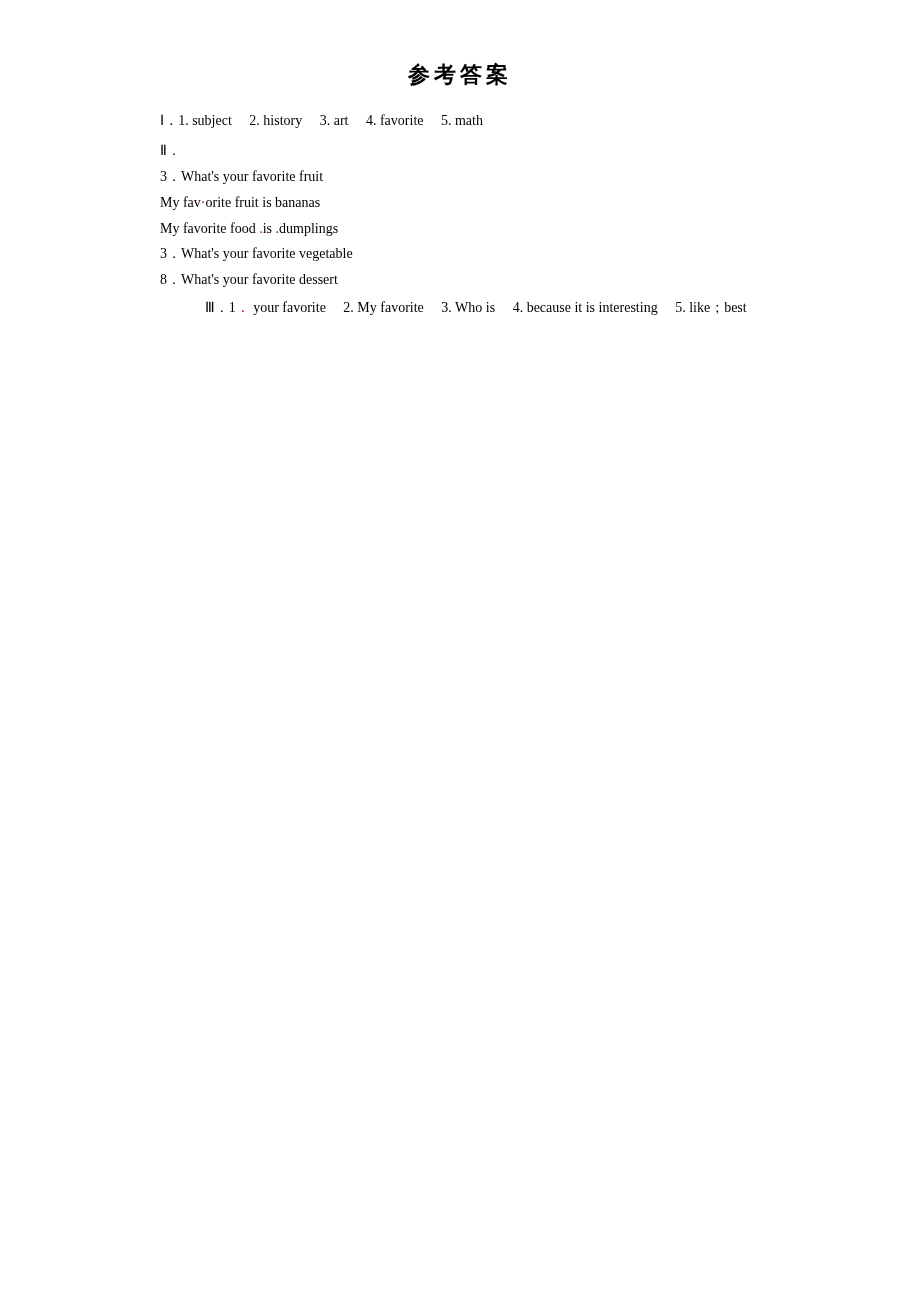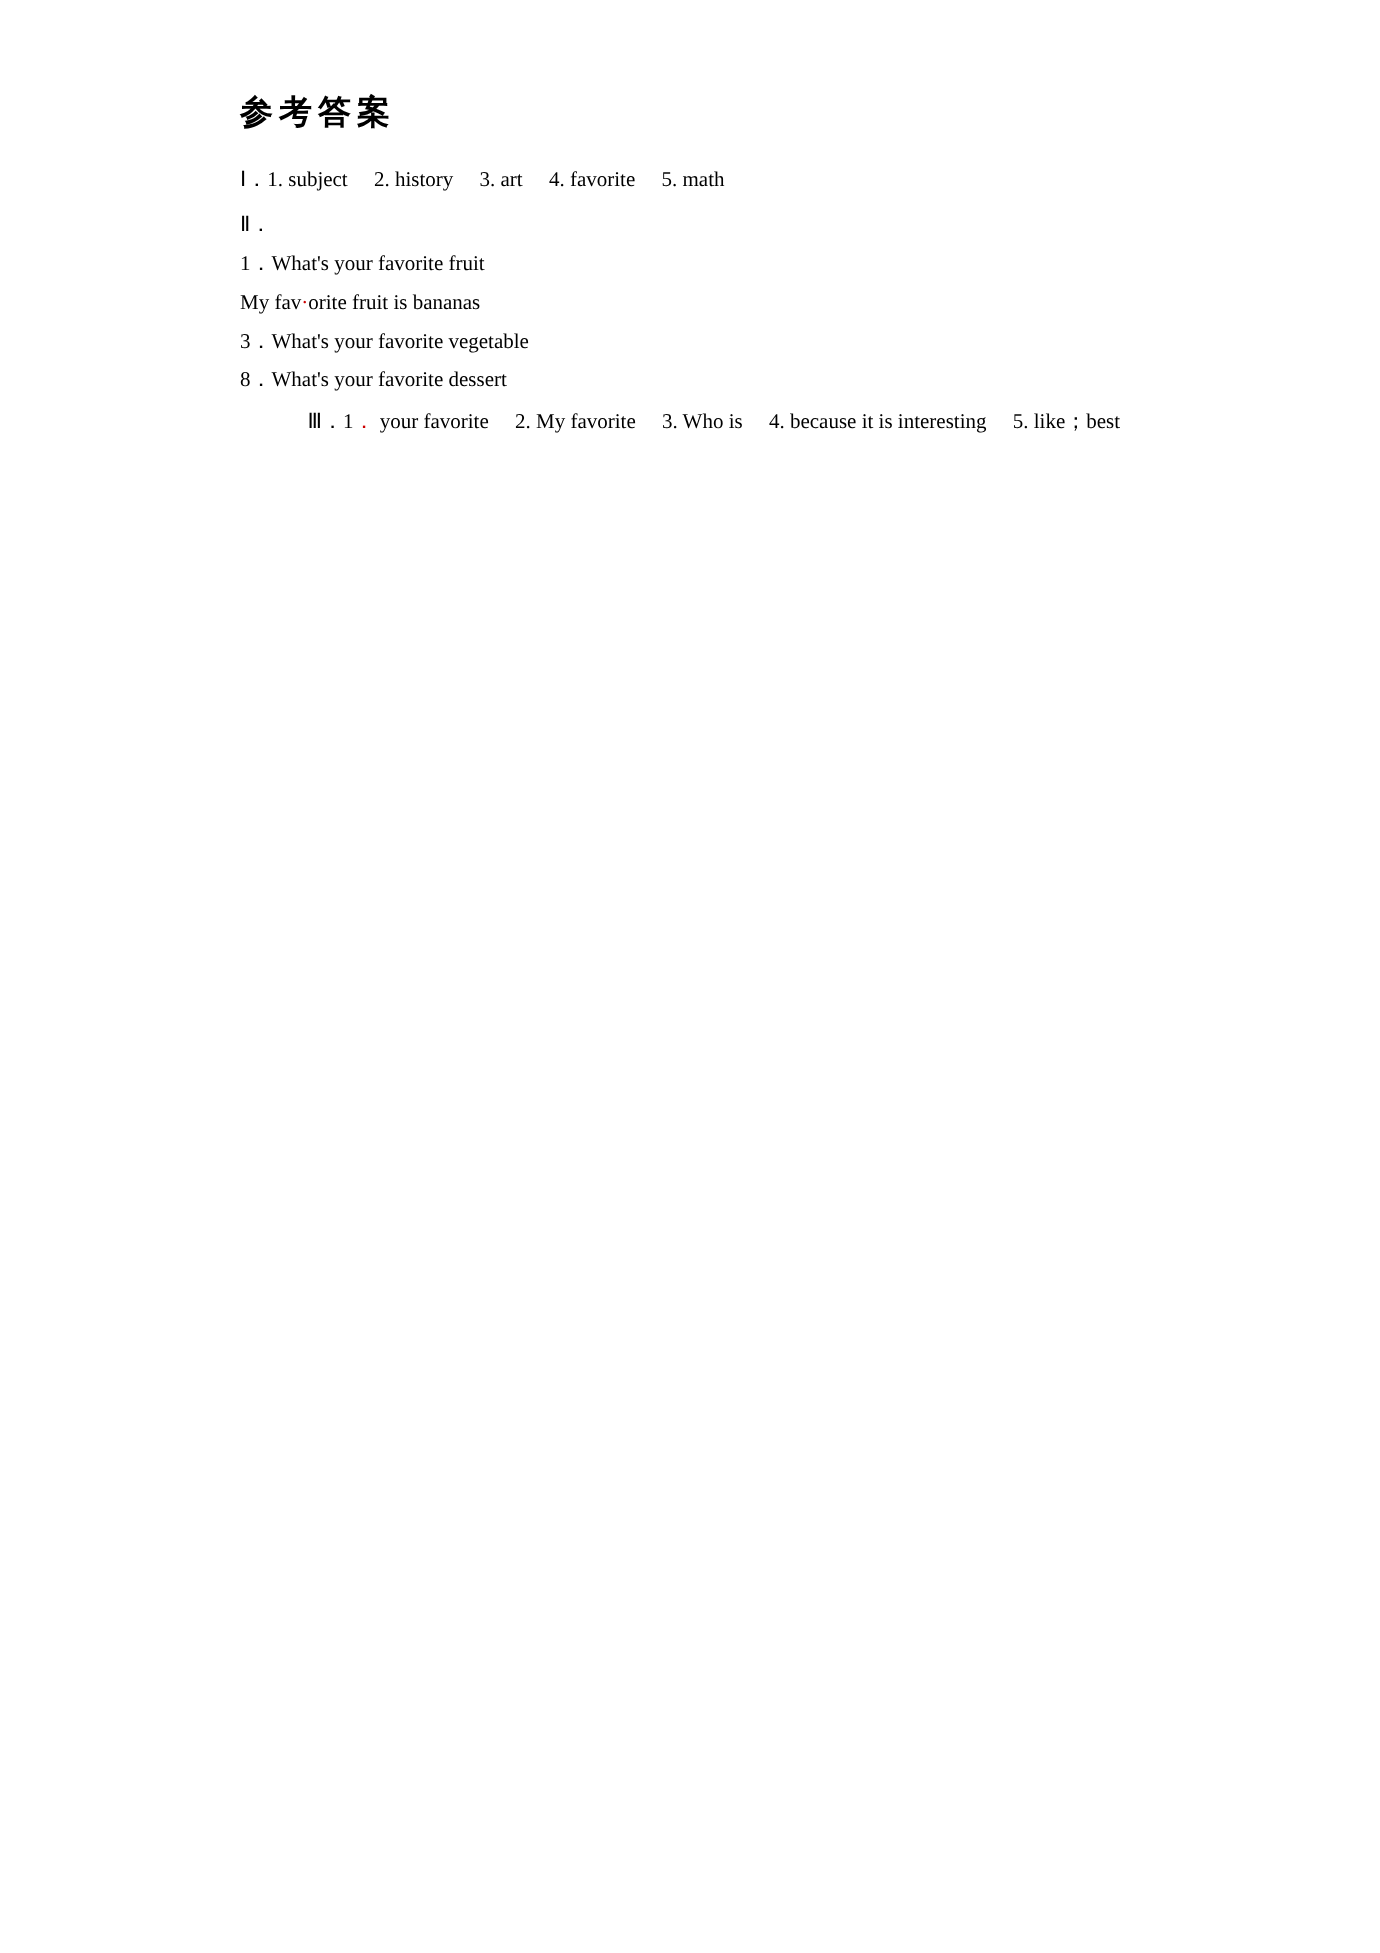--- a/index.html
+++ b/index.html
@@ -18,21 +18,21 @@
     }
 
     .page {
       width: 920px;
       min-height: 1302px;
       background: #ffffff;
       padding: 60px 160px 60px 160px;
     }
 
     .title {
-      text-align: left;
+      text-align: center;
       font-size: 22px;
       font-weight: bold;
       font-family: "SimHei", "黑体", sans-serif;
       margin-bottom: 18px;
       letter-spacing: 4px;
     }
 
     .section {
       margin-bottom: 4px;
       line-height: 1.8;
@@ -81,26 +81,29 @@
       <span class="roman">Ⅰ</span><span>．1. subject　 2. history　 3. art　 4. favorite　 5. math</span>
     </span>
   </div>
 
   <div class="section section-ii">
     <span class="section-line">
       <span class="roman">Ⅱ</span><span>．</span>
     </span>
 
     <span class="section-line">
-      <span>1．What's your favorite fruit</span>
+      <span>3．What's your favorite fruit</span>
     </span>
     <span class="section-line">
       <span>My fav</span><span class="dot-red">·</span><span>orite fruit is bananas</span>
     </span>
 
+    <span class="section-line">
+      <span>My favorite food </span><span class="dot-red">.</span><span>is </span><span class="dot-red">.</span><span>dumplings</span>
+    </span>
 
     <span class="section-line">
       <span>3．What's your favorite vegetable</span>
     </span>
 
     <span class="section-line">
       <span>8．What's your favorite dessert</span>
     </span>
   </div>
 

